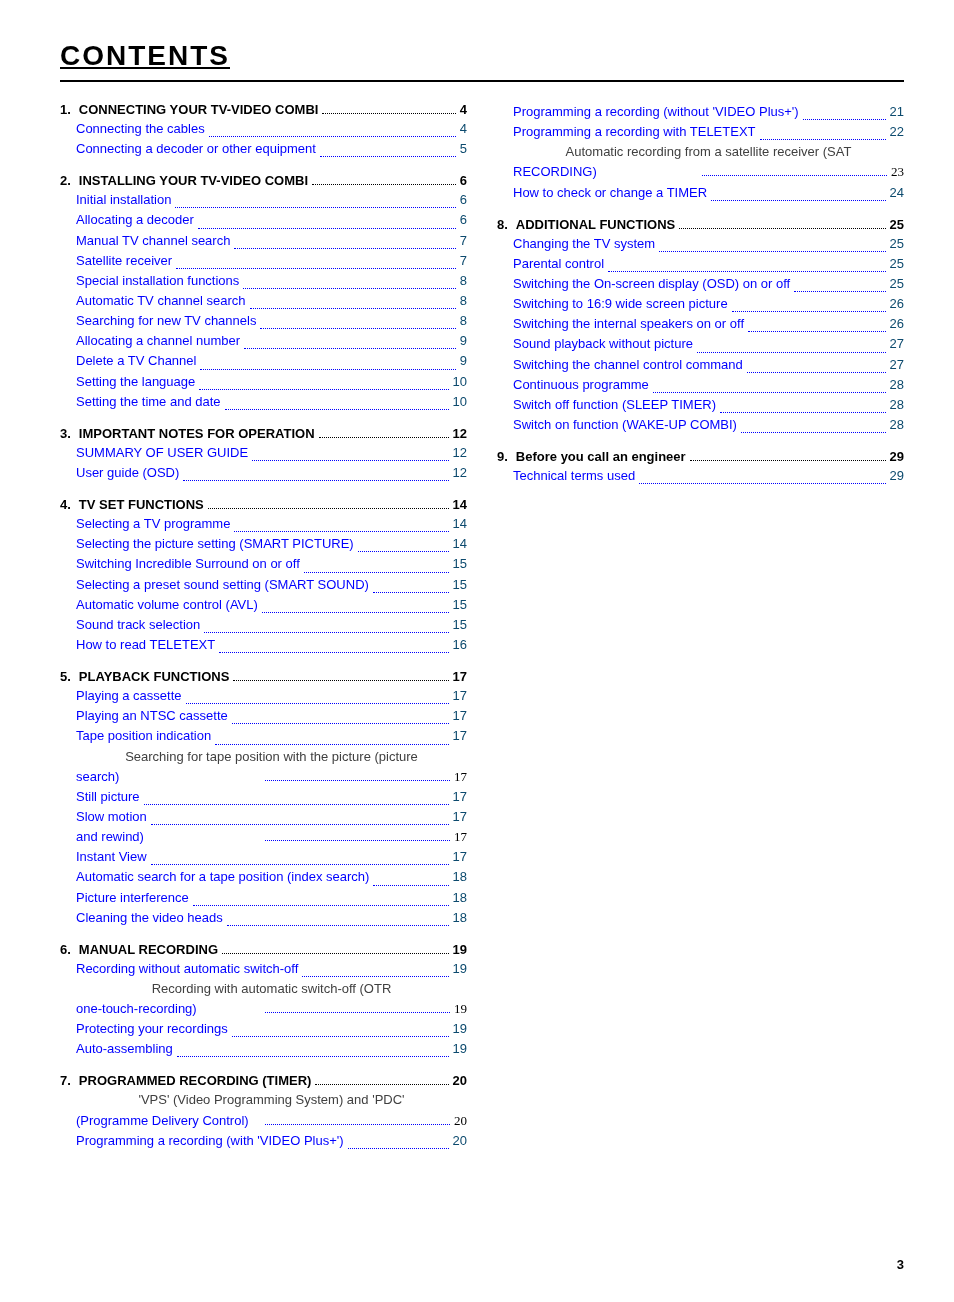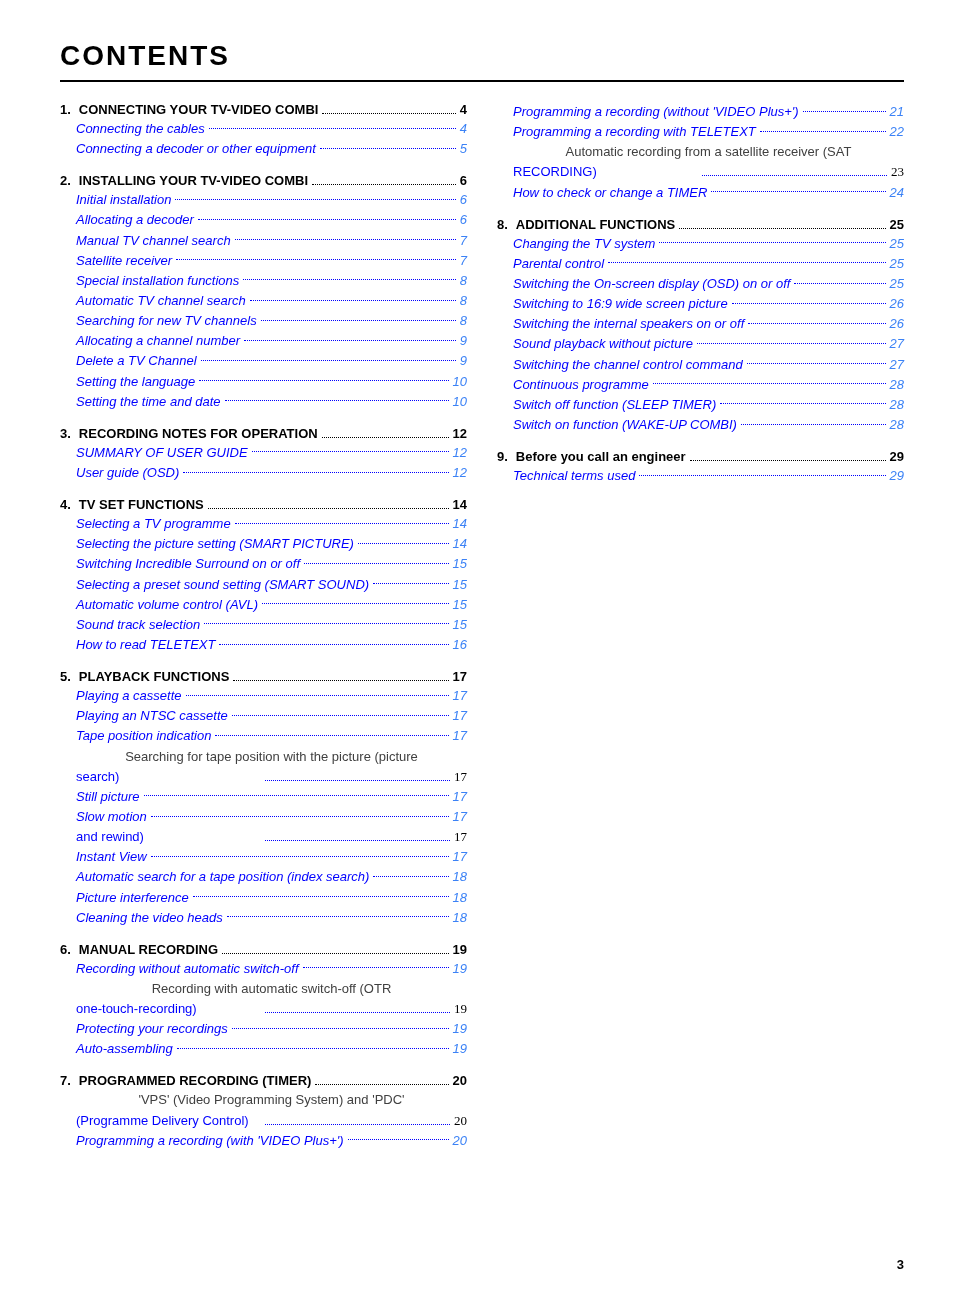--- a/index.html
+++ b/index.html
@@ -9,20 +9,21 @@
       font-size: 13px;
       color: #000;
       width: 954px;
       min-height: 1302px;
       padding: 40px 50px 40px 60px;
     }
     h1 {
       font-size: 28px;
       font-weight: 900;
       letter-spacing: 2px;
+      text-decoration: underline;
       margin-bottom: 8px;
     }
     hr.title-rule {
       border: none;
       border-top: 2px solid #000;
       margin-bottom: 20px;
     }
     .columns {
       display: flex;
       gap: 30px;
@@ -48,38 +49,37 @@
       margin: 0 4px 2px 4px;
       min-width: 10px;
     }
     .section-header .page-num {
       font-weight: 900;
       color: #000;
     }
     .toc-item {
       display: flex;
       justify-content: space-between;
-      align-items: center;
+      align-items: flex-end;
       color: #00f;
       padding-left: 16px;
       line-height: 1.55;
-      font-style: italic;
     }
     .toc-item .item-label {
       color: #00f;
       flex-shrink: 0;
     }
     .toc-item .dots {
       flex: 1;
       border-bottom: 1px dotted #00f;
       margin: 0 4px 2px 4px;
       min-width: 10px;
     }
     .toc-item .page-num {
-      color: #3b82f6;
+      color: #0c4a6e;
       flex-shrink: 0;
     }
     .toc-item-multiline {
       color: #00f;
       padding-left: 16px;
       line-height: 1.55;
     }
     .toc-item-multiline .line1 {
       color: #404040;
       text-align: center;
@@ -209,21 +209,21 @@
         <div class="toc-item">
           <span class="item-label">Setting the time and date</span>
           <span class="dots"></span>
           <span class="page-num">10</span>
         </div>
       </div>
       <div class="section">
         <div class="section-header">
           <span style="display: flex; align-items: baseline; flex-shrink: 0;">
             <span class="section-number">3.</span>
-            <span class="section-title-text">RECORDING NOTES FOR OPERATION</span>
+            <span class="section-title-text">IMPORTANT NOTES FOR OPERATION</span>
           </span>
           <span class="dots" style="border-bottom-color: rgb(0, 0, 0);"></span>
           <span class="page-num">12</span>
         </div>
         <div class="toc-item">
           <span class="item-label">SUMMARY OF USER GUIDE</span>
           <span class="dots"></span>
           <span class="page-num">12</span>
         </div>
         <div class="toc-item">

